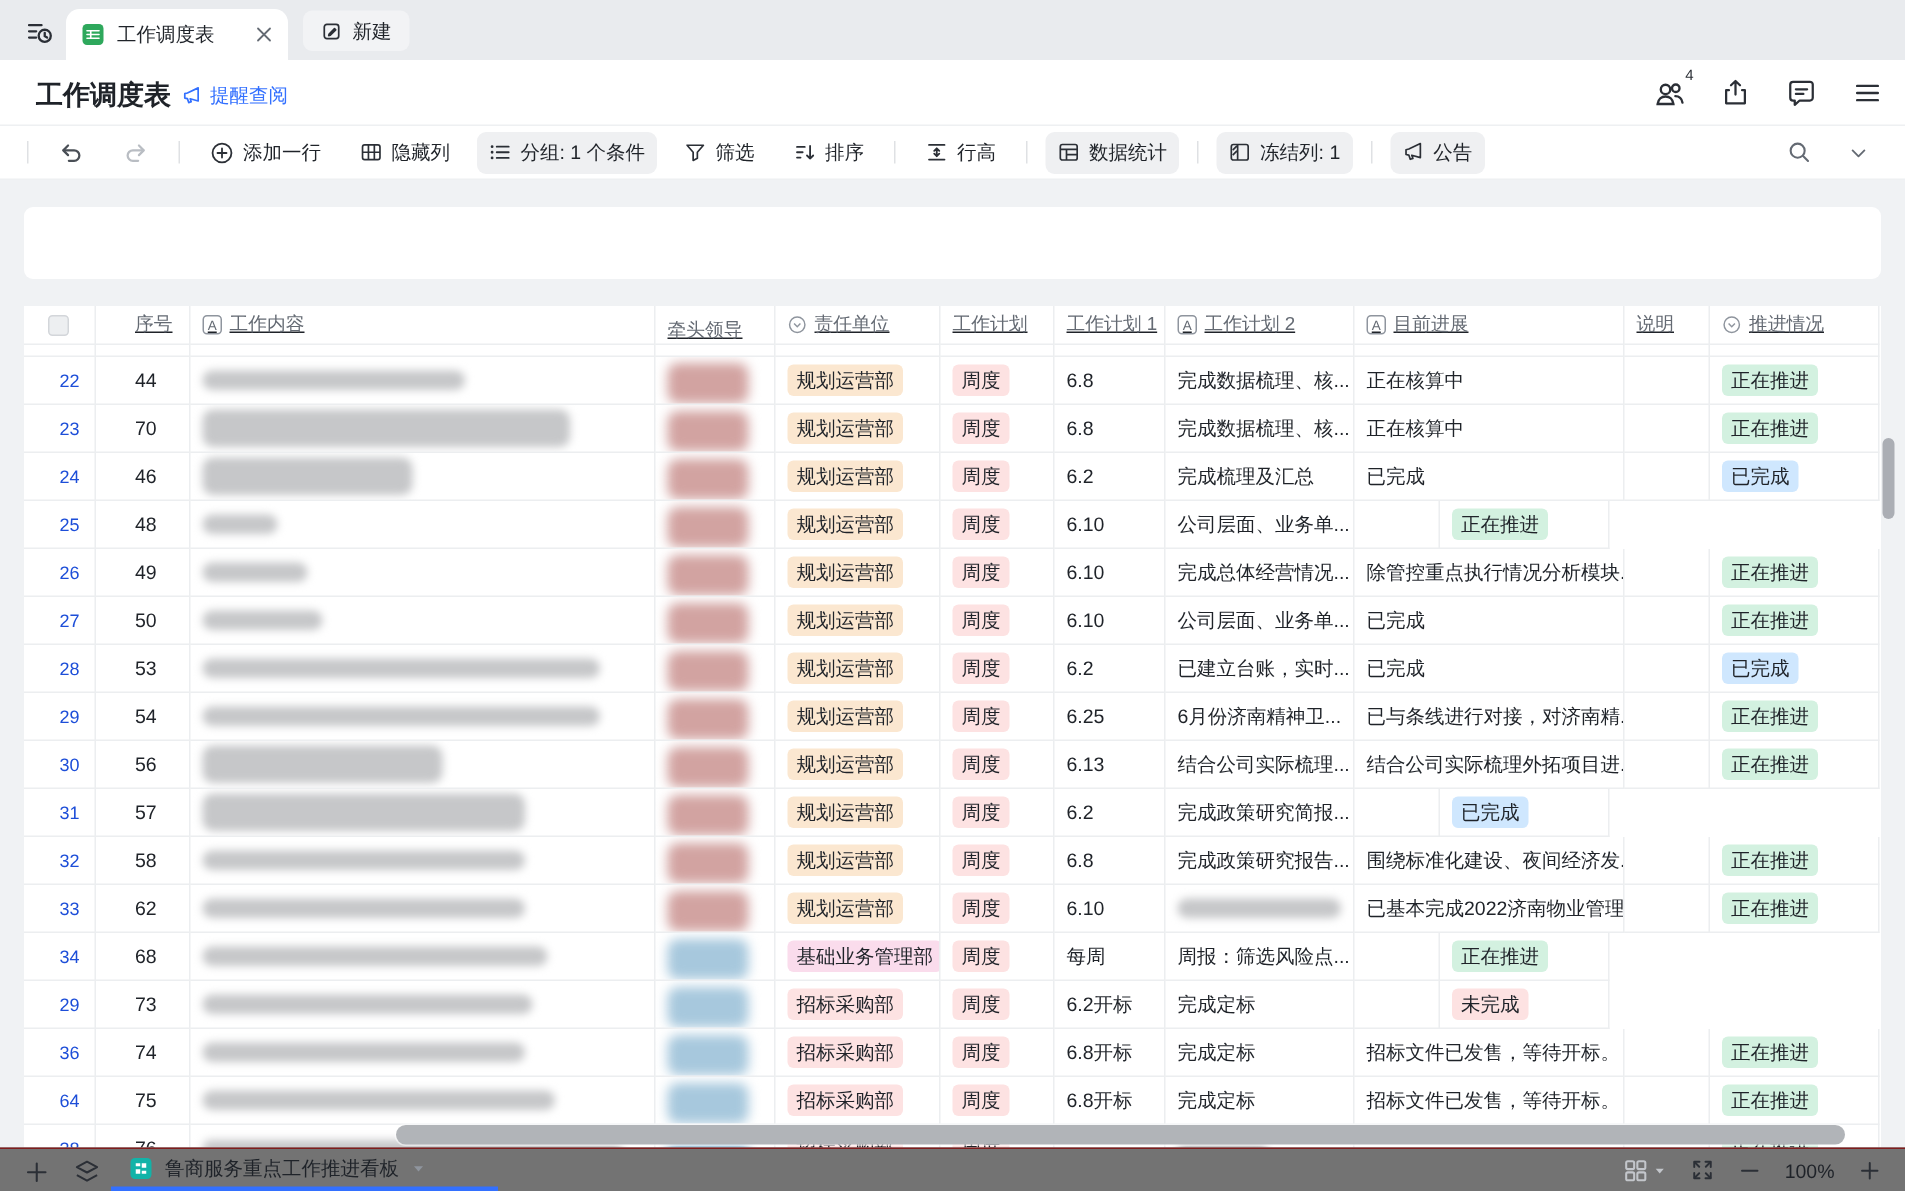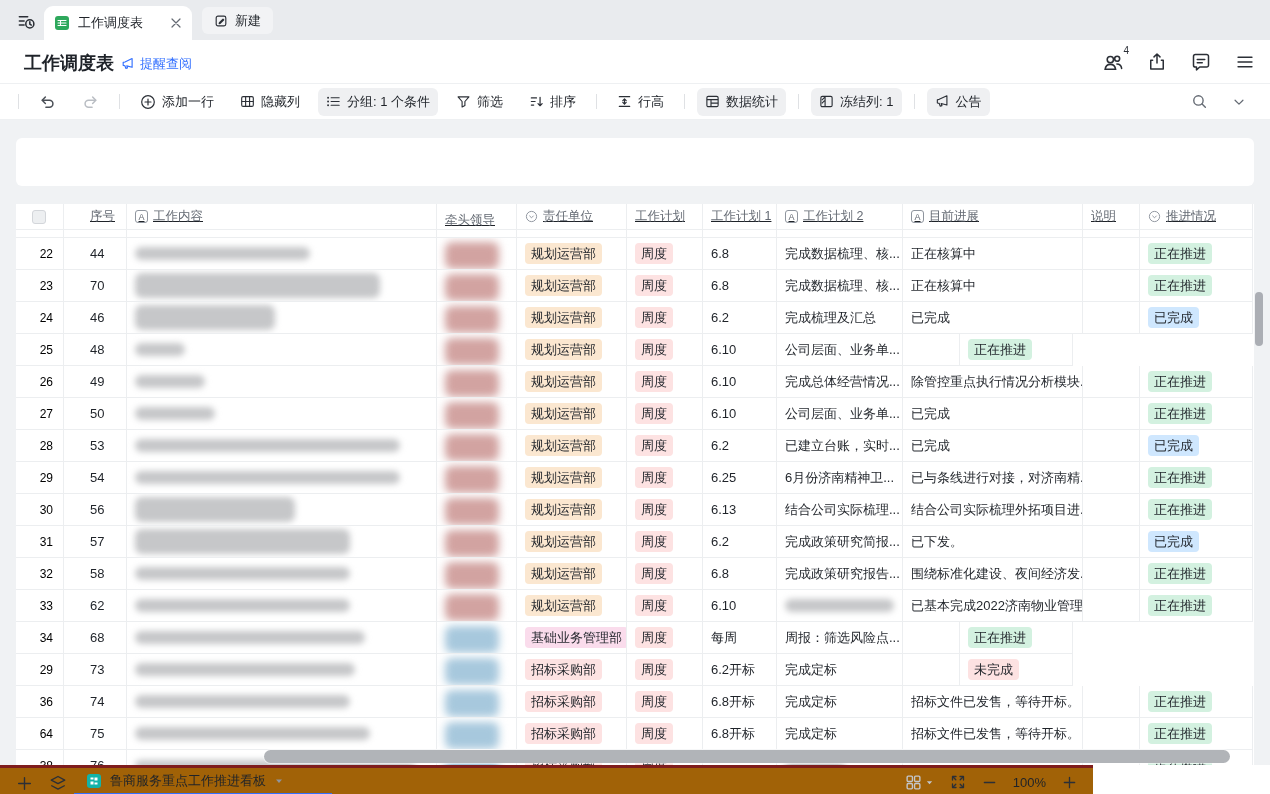--- a/index.html
+++ b/index.html
@@ -47,34 +47,34 @@
   .w1{width:63px; padding-left:26px;}
   .w2{width:310px;}
   .w3{width:80px;align-items:flex-end;}
   .w4{width:110px;}
   .w5{width:76px;}
   .w6{width:74px;}
   .w7{width:126px;}
   .w8{width:180px;}
   .w9{width:57px;}
   .w10{width:113px;}
-  .idx { color:#000000; font-size:12px; }
+  .idx { color:#1d4ed8; font-size:12px; }
   .tag { display:inline-block; padding:1px 6px; border-radius:4px; font-size:13px; line-height:19px; color:#1f2329; white-space:nowrap; }
   .blur-gray { background:#c6c7c9; filter:blur(3px); border-radius:7px; }
   .lead-blob { width:54px; height:27px; border-radius:7px; filter:blur(4px); }
   .lead-red { background:#d2a3a1; }
   .lead-blue { background:#a7c8dd; }
   .chk { width:14px; height:14px; border:1px solid #d3d6da; background:#edeff1; border-radius:3px; }
   .ficon-a { width:13px; height:13px; border:1px solid #8f959e; border-radius:3px; font-size:9px; color:#646a73; display:flex; align-items:center; justify-content:center; flex:none; }
 
   .vscroll { position:absolute; left:1255px; top:172px; width:8px; height:54px; background:#abaeb4; border-radius:4px; }
   .hscroll { position:absolute; left:264px; top:630px; width:966px; height:13px; background:#b1b4b8; border-radius:7px; box-shadow:0 0 0 1px rgba(255,255,255,.5); }
 
   
-  .footer { position:absolute; left:0; top:765px; width:1093px; height:29px; background:#a16207; border-top:3px solid #7f1d1d; }
+  .footer { position:absolute; left:0; top:765px; width:1270px; height:29px; background:#737373; border-top:1px solid #7f1d1d; }
   .fbtn { position:absolute; top:3px; width:24px; height:24px; display:flex; align-items:center; justify-content:center; }
   .sheettab { position:absolute; left:76px; top:0; height:26px; display:flex; align-items:center; gap:8px; padding:0 10px; cursor:pointer; }
   .sheettab .lbl { font-size:13px; }
   .tabline { position:absolute; left:74px; top:25px; width:258px; height:2.5px; background:#3370ff; }
   .f-right { position:absolute; right:16px; top:0; height:28px; display:flex; align-items:center; gap:16px; }
   .zoomtxt { font-size:13px; }
 </style>
 </head>
 <body>
 
@@ -569,21 +569,20 @@
             <div class="lead-blob lead-red" style="width: 54px; height: 27px;"></div>
           </div>
           <div class="cell w4">
             <div class="tag" style="background: rgb(251, 231, 208);">规划运营部</div>
           </div>
           <div class="cell w5">
             <div class="tag" style="background: rgb(253, 226, 226);">周度</div>
           </div>
           <div class="cell w6">6.2</div>
           <div class="cell w7">完成政策研究简报...</div>
-          <div class="cell w8">已下发。</div>
           <div class="cell w9"></div>
           <div class="cell w10">
             <div class="tag" style="background: rgb(207, 231, 254);">已完成</div>
           </div>
         </div>
         <div class="trow">
           <div class="cell w0">
             <span class="idx">32</span>
           </div>
           <div class="cell w1">58</div>

